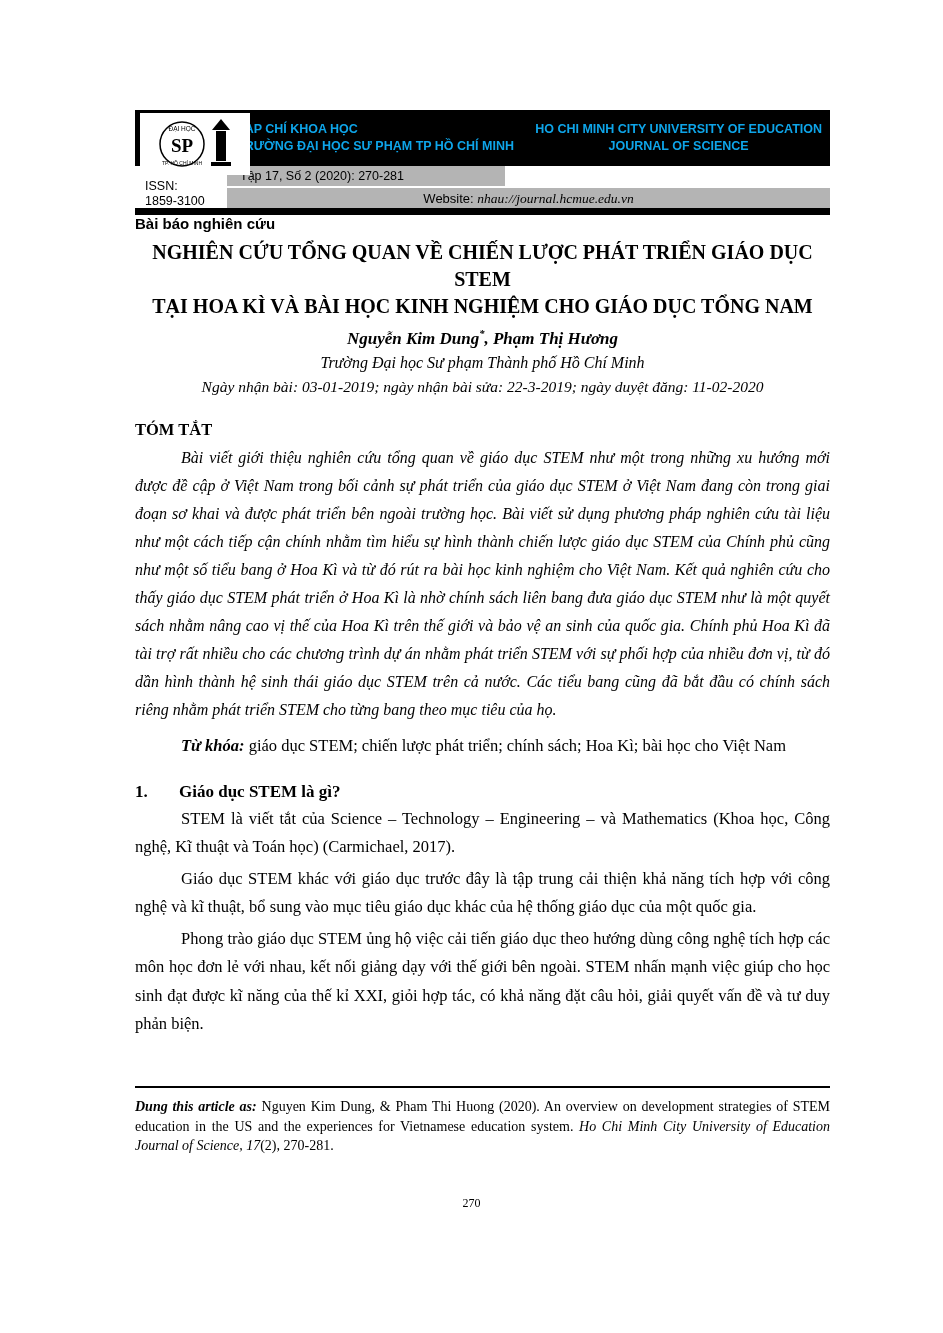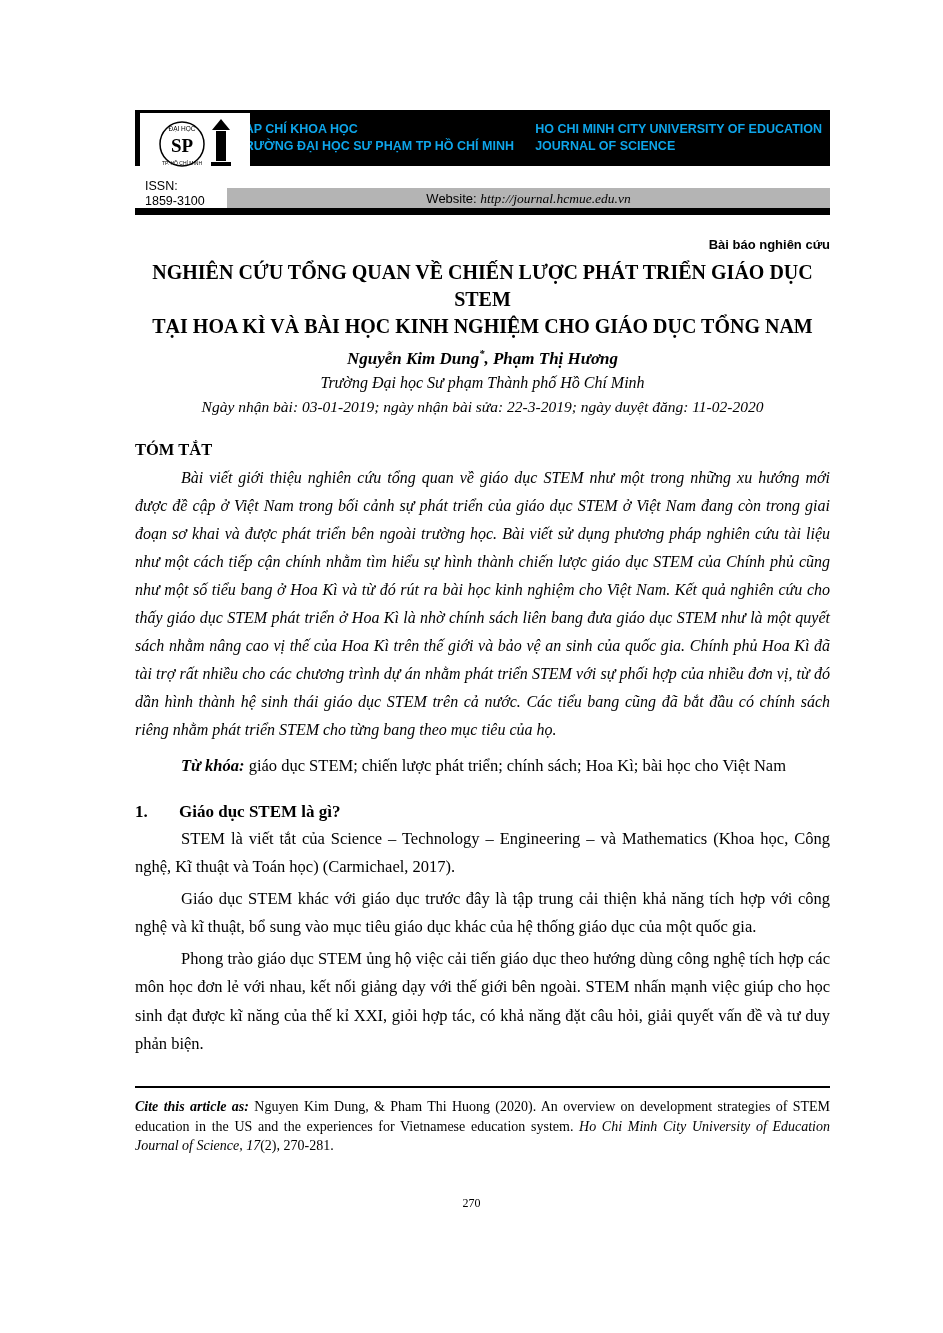--- a/index.html
+++ b/index.html
@@ -31,21 +31,21 @@
     padding-left: 102px;
     padding-right: 8px;
   }
   .vn-block, .en-block {
     color: #0ea5e9;
     font-family: "Liberation Sans", "DejaVu Sans", sans-serif;
     font-weight: bold;
     font-size: 12.5px;
     line-height: 1.35;
   }
-  .en-block { margin-left: auto; text-align: left; }
+  .en-block { margin-left: auto; text-align: center; }
   .band-mid { display: flex; height: 42px; }
   .issn-box {
     width: 92px;
     background: #fff;
     font-family: "Liberation Sans", "DejaVu Sans", sans-serif;
     font-size: 12.5px;
     line-height: 1.2;
     padding: 13px 0 0 10px;
   }
   .mid-right { flex: 1; display: flex; flex-direction: column; }
@@ -78,25 +78,23 @@
     width: 110px;
     height: 62px;
     background: #fff;
     display: flex;
     align-items: center;
     justify-content: center;
   }
 
   
   .kicker {
-    margin-top: 22px;
-    text-align: right;
-    font-family: "Liberation Sans", "DejaVu Sans", sans-serif;
-    font-weight: bold;
-    font-size: 13px;
+    font-family: "Liberation Sans", "DejaVu Sans", sans-serif;
+    font-weight: bold;
+    font-size: 15px;
   }
   .title {
     margin: 7px 0 0 0;
     text-align: center;
     font-size: 20px;
     font-weight: bold;
     line-height: 27px;
   }
   .authors {
     margin-top: 8px;
@@ -180,24 +178,25 @@
         </div>
       </div>
 
       <div class="band-mid">
         <div class="issn-box">
           <div>ISSN:</div>
           <div>1859-3100</div>
         </div>
         <div class="mid-right">
           <div class="vol-row">
+            <div class="vol-seg vol-left">Tập 17, Số 2 (2020): 270-281</div>
             <div class="vol-gap"></div>
             <div class="vol-seg vol-right">Vol. 17, No. 2 (2020): 270-281</div>
           </div>
-          <div class="web-row"><span>Website: </span><span class="web-url">http://journal.hcmue.edu.vn</span></div>
+          <div class="web-row"><span>Website: </span><span class="web-url">nhau://journal.hcmue.edu.vn</span></div>
         </div>
       </div>
 
       <div class="band-bar"></div>
 
       <div class="logo-box">
         <svg width="80" height="58" viewBox="0 0 80 58">
           <circle cx="27" cy="29" r="22" fill="none" stroke="#000" stroke-width="1.5"></circle>
           <text x="27" y="16" text-anchor="middle" font-size="6.5" font-family="Liberation Sans, sans-serif" fill="#000">ĐẠI HỌC</text>
           <text x="27" y="37" text-anchor="middle" font-size="19" font-weight="bold" font-family="Liberation Serif, serif" fill="#000">SP</text>
@@ -229,16 +228,16 @@
     <p class="abstract">Bài viết giới thiệu nghiên cứu tổng quan về giáo dục STEM như một trong những xu hướng mới được đề cập ở Việt Nam trong bối cảnh sự phát triển của giáo dục STEM ở Việt Nam đang còn trong giai đoạn sơ khai và được phát triển bên ngoài trường học. Bài viết sử dụng phương pháp nghiên cứu tài liệu như một cách tiếp cận chính nhằm tìm hiểu sự hình thành chiến lược giáo dục STEM của Chính phủ cũng như một số tiểu bang ở Hoa Kì và từ đó rút ra bài học kinh nghiệm cho Việt Nam. Kết quả nghiên cứu cho thấy giáo dục STEM phát triển ở Hoa Kì là nhờ chính sách liên bang đưa giáo dục STEM như là một quyết sách nhằm nâng cao vị thế của Hoa Kì trên thế giới và bảo vệ an sinh của quốc gia. Chính phủ Hoa Kì đã tài trợ rất nhiều cho các chương trình dự án nhằm phát triển STEM với sự phối hợp của nhiều đơn vị, từ đó dần hình thành hệ sinh thái giáo dục STEM trên cả nước. Các tiểu bang cũng đã bắt đầu có chính sách riêng nhằm phát triển STEM cho từng bang theo mục tiêu của họ.</p>
     <p class="keywords"><span class="kw-label">Từ khóa:</span><span> giáo dục STEM; chiến lược phát triển; chính sách; Hoa Kì; bài học cho Việt Nam</span></p>
 
     <div class="sec-heading"><span class="sec-num">1.</span><span>Giáo dục STEM là gì?</span></div>
     <p class="body-p">STEM là viết tắt của Science – Technology – Engineering – và Mathematics (Khoa học, Công nghệ, Kĩ thuật và Toán học) (Carmichael, 2017).</p>
     <p class="body-p">Giáo dục STEM khác với giáo dục trước đây là tập trung cải thiện khả năng tích hợp với công nghệ và kĩ thuật, bổ sung vào mục tiêu giáo dục khác của hệ thống giáo dục của một quốc gia.</p>
     <p class="body-p">Phong trào giáo dục STEM ủng hộ việc cải tiến giáo dục theo hướng dùng công nghệ tích hợp các môn học đơn lẻ với nhau, kết nối giảng dạy với thế giới bên ngoài. STEM nhấn mạnh việc giúp cho học sinh đạt được kĩ năng của thế kỉ XXI, giỏi hợp tác, có khả năng đặt câu hỏi, giải quyết vấn đề và tư duy phản biện.</p>
 
   </div>
 
-  <div class="footnote"><span class="cite-label">Cite this article as:</span><span> Nguyen Kim Dung, &amp; Pham Thi Huong (2020). An overview on development strategies of STEM education in the US and the experiences for Vietnamese education system. </span><span class="cite-journal">Ho Chi Minh City University of Education Journal of Science, 17</span><span>(2), 270-281.</span></div>
+  <div class="footnote"><span class="cite-label">Dung this article as:</span><span> Nguyen Kim Dung, &amp; Pham Thi Huong (2020). An overview on development strategies of STEM education in the US and the experiences for Vietnamese education system. </span><span class="cite-journal">Ho Chi Minh City University of Education Journal of Science, 17</span><span>(2), 270-281.</span></div>
 
   <div class="page-number">270</div>
 </div>
 
 </body></html>

